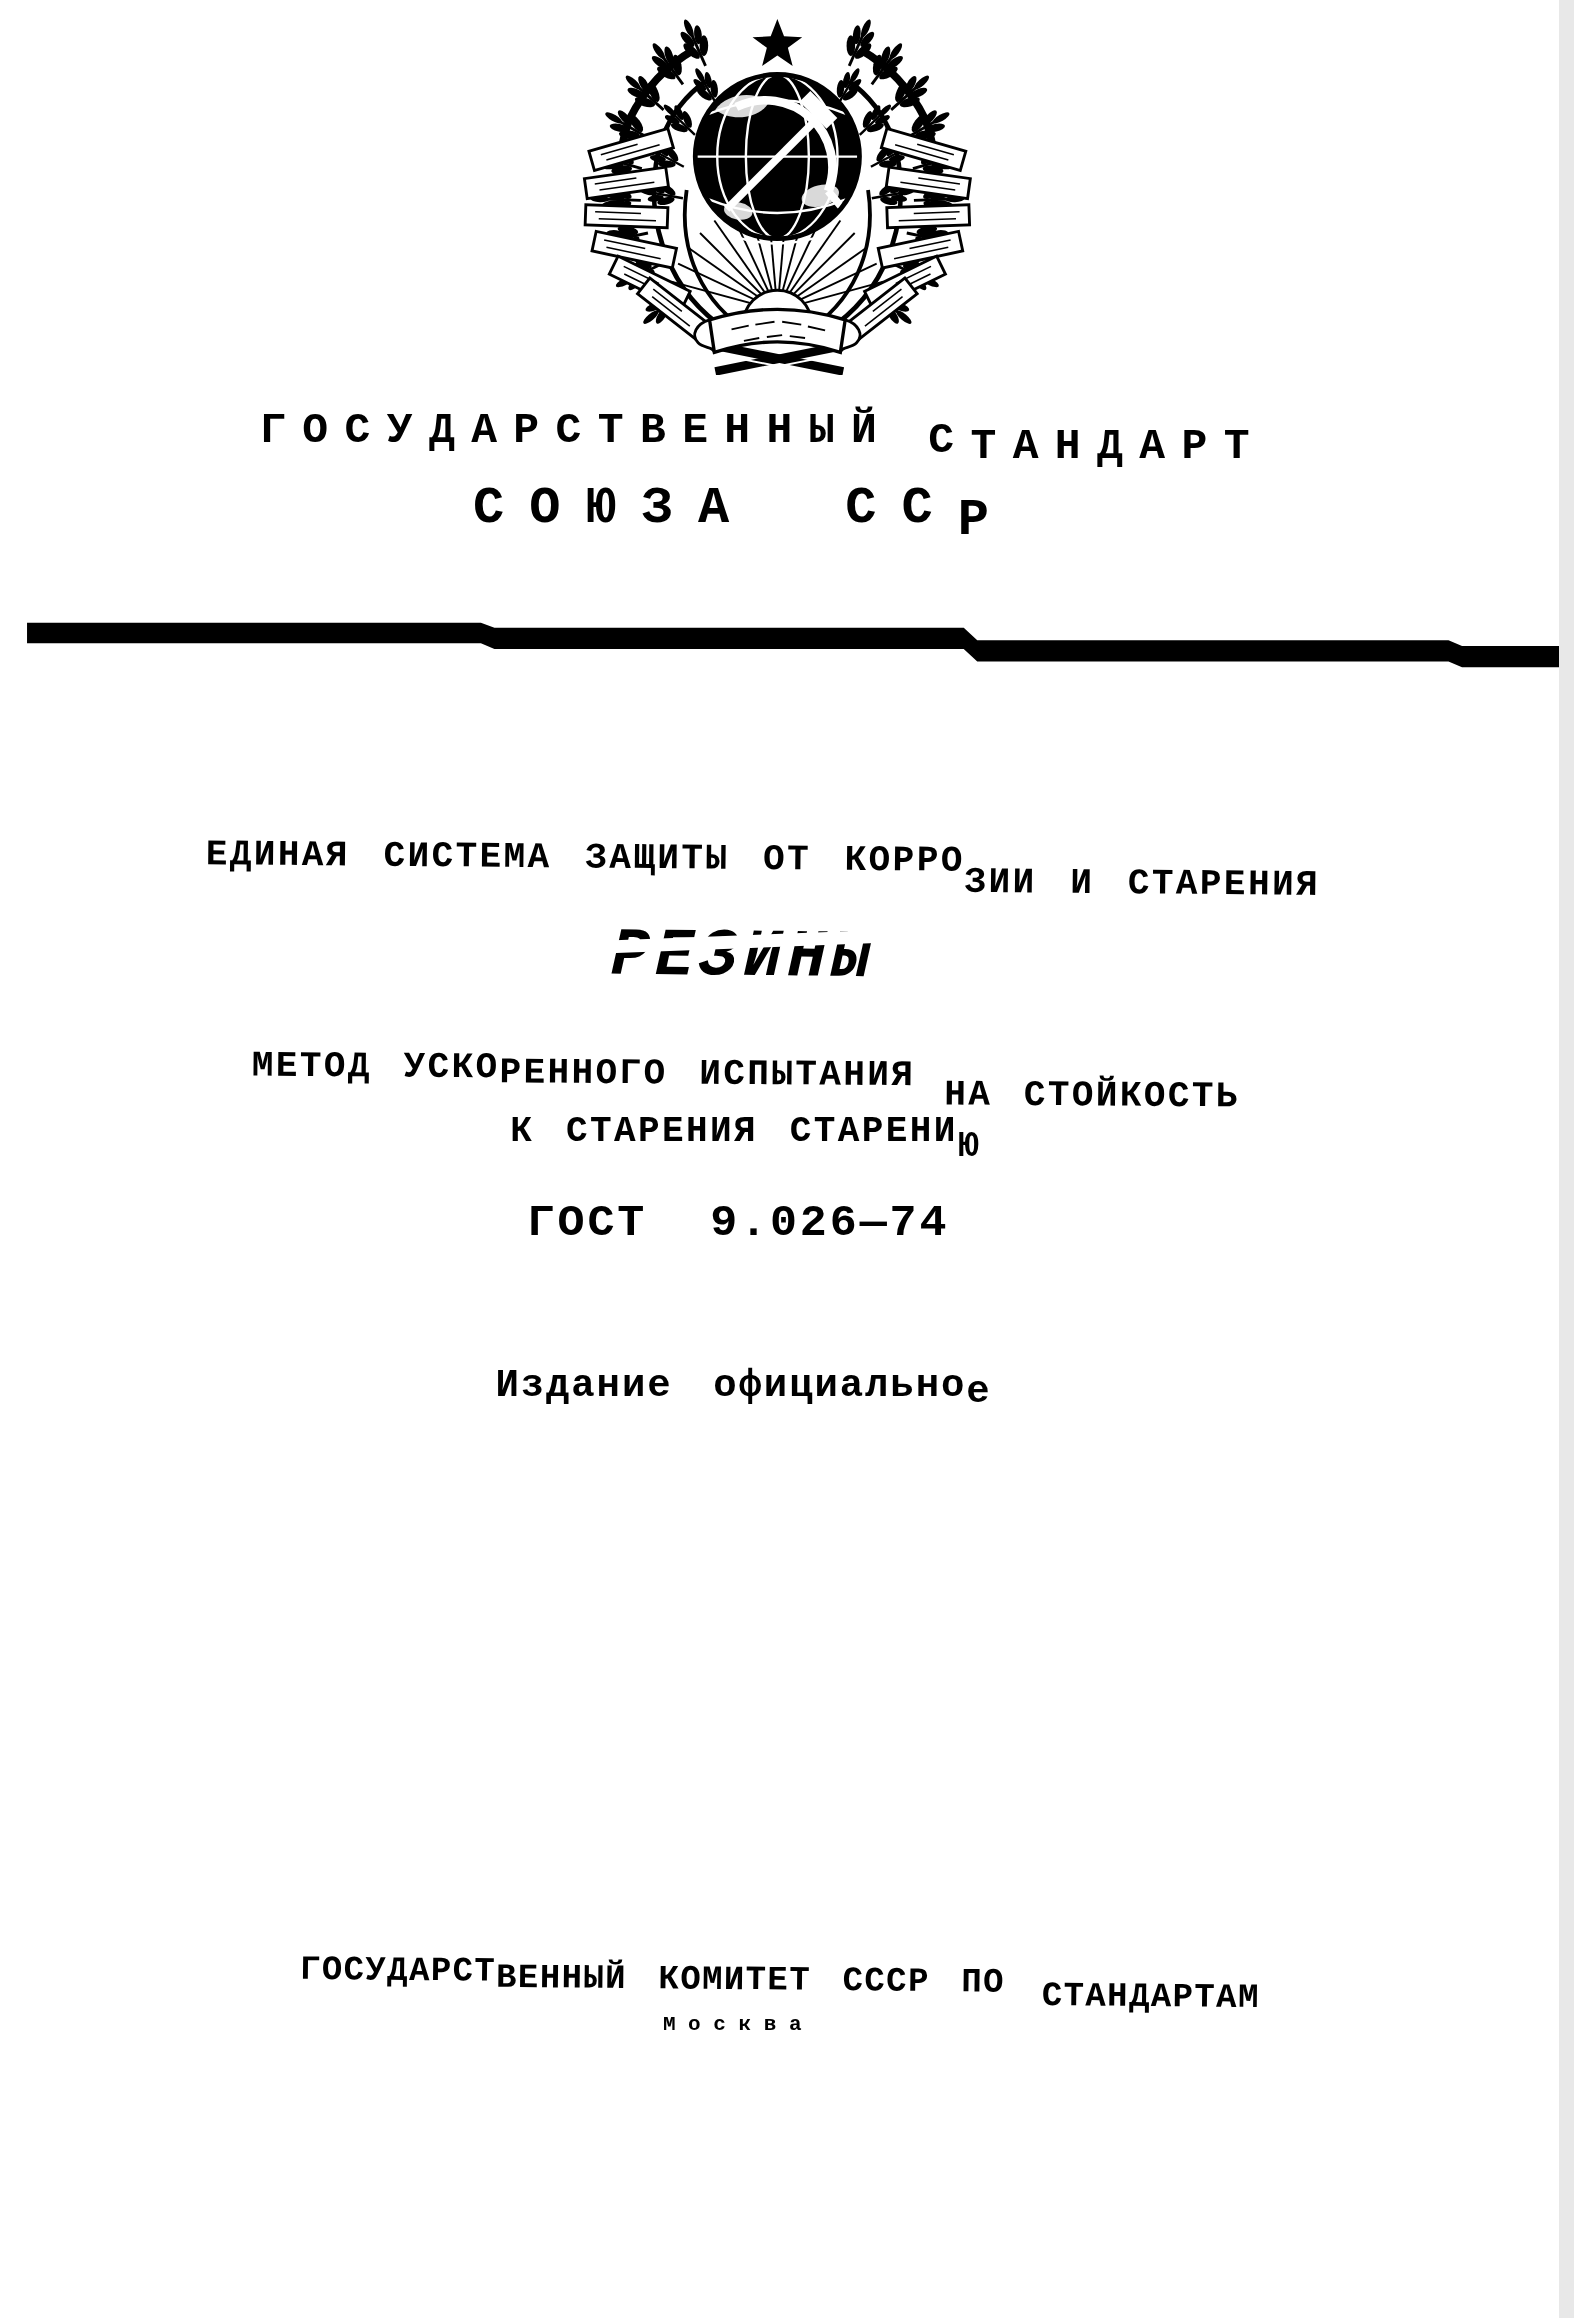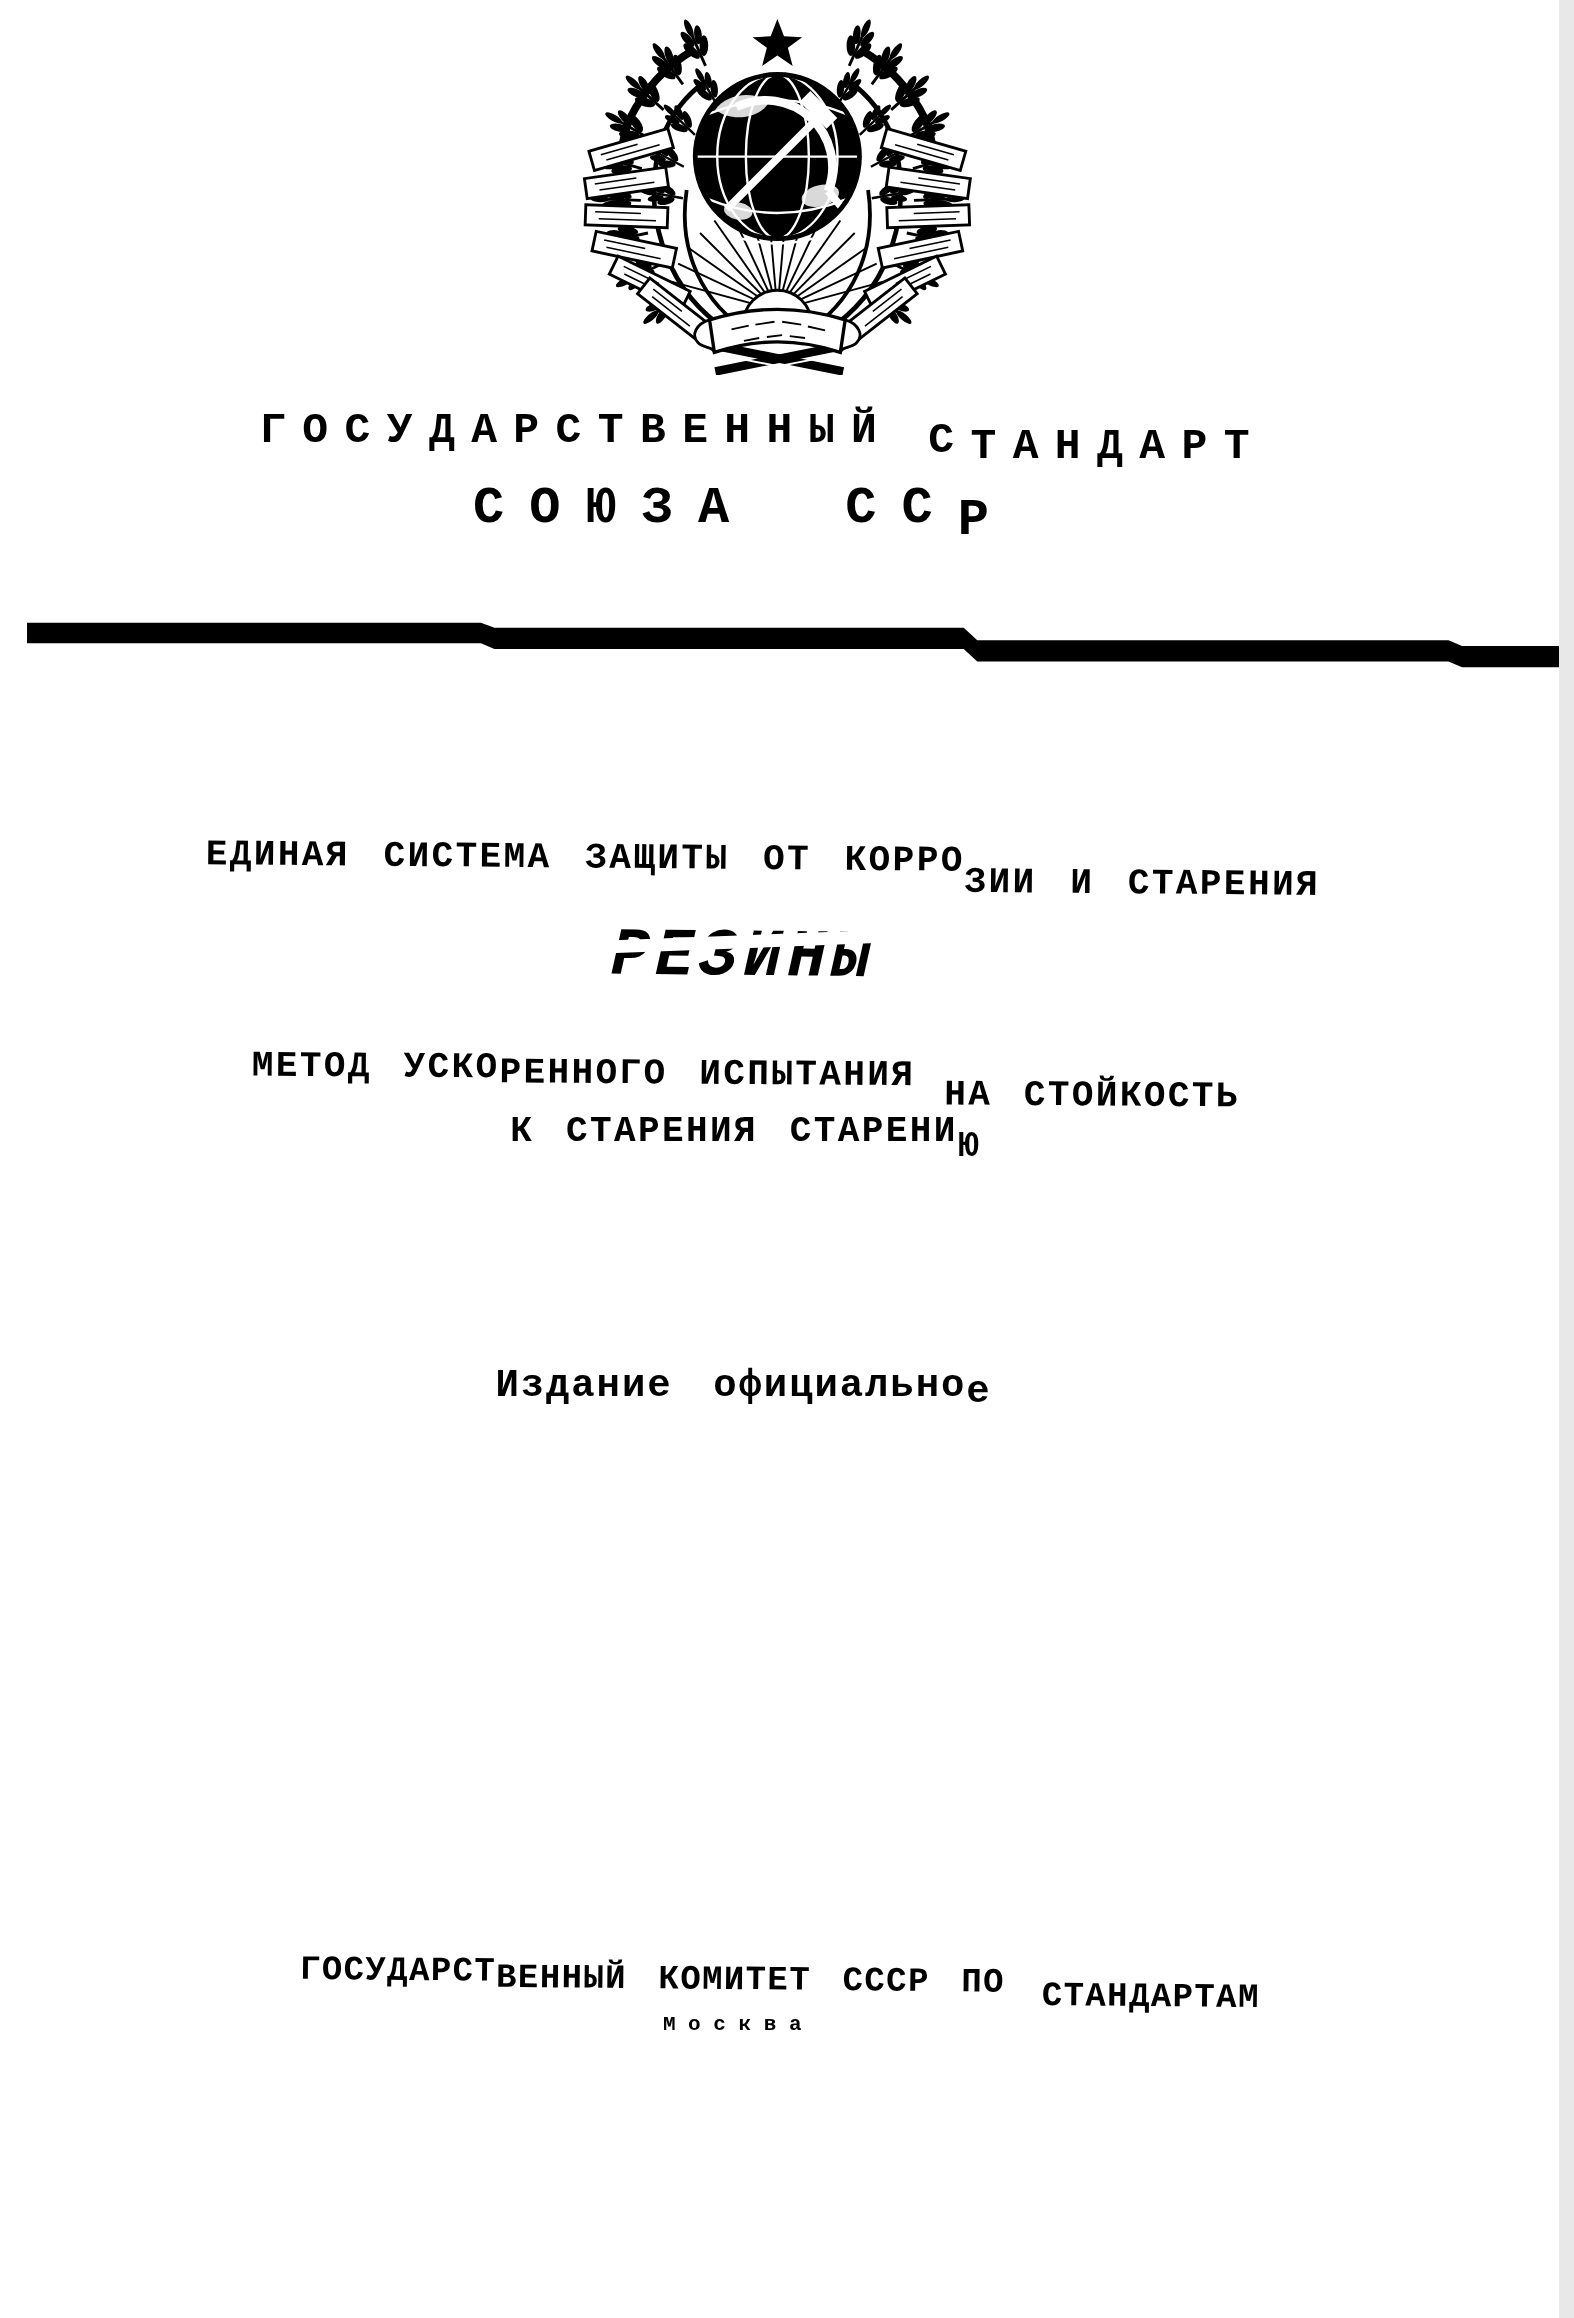--- a/index.html
+++ b/index.html
@@ -209,20 +209,23 @@
   </div>
   <div class="smear"></div>
 
   <div class="line method-l1">
     <span>МЕТОД УСКО</span><span class="d5">РЕННОГО ИСПЫТАНИЯ</span><span class="d25 ml30">НА СТОЙКОСТЬ</span>
   </div>
   <div class="line method-l2">
     <span>К СТАРЕНИЯ СТАРЕНИ</span><span class="d16">Ю</span>
   </div>
 
+  <div class="line gost-line">
+    <span>ГОСТ 9.026—74</span>
+  </div>
 
   <div class="line edition-line">
     <span>Издание официально</span><span class="d6">е</span>
   </div>
 
   <div class="line committee-line">
     <span>ГОСУДАРСТ</span><span class="d6">ВЕННЫЙ КОМИТЕТ СССР ПО</span><span class="d20 ml38">СТАНДАРТАМ</span>
   </div>
   <div class="line city-line">
     <span>Москва</span>

